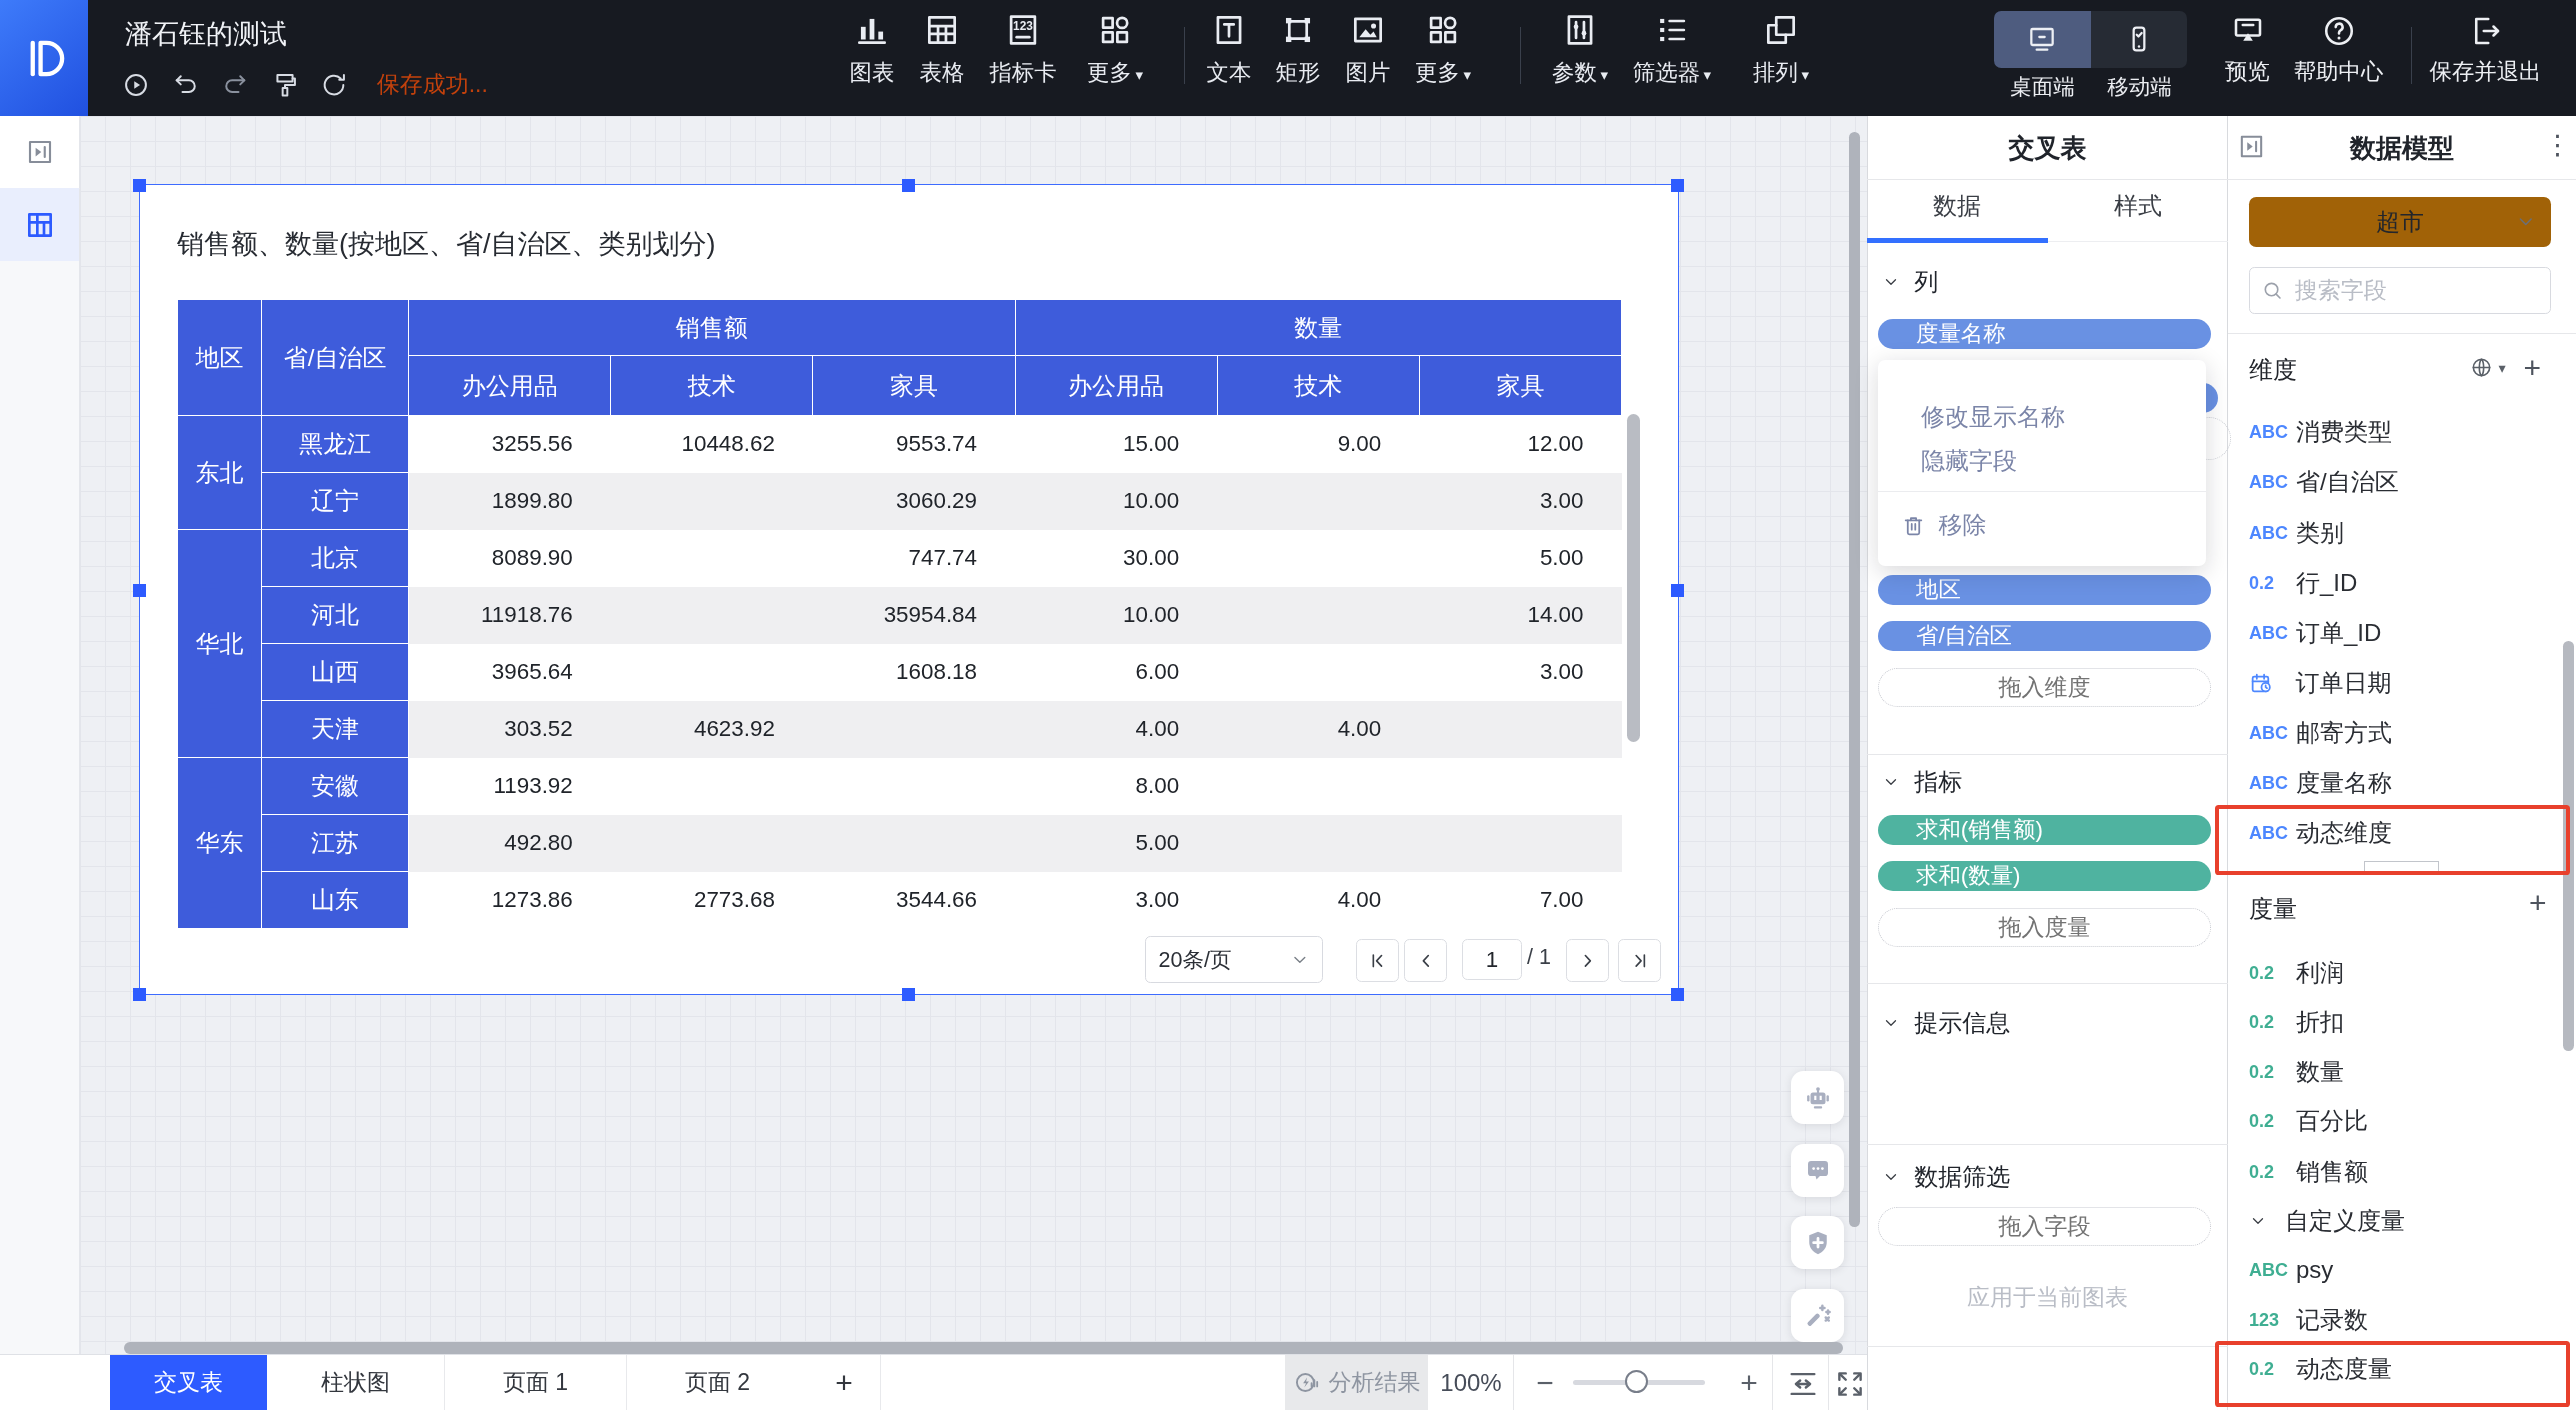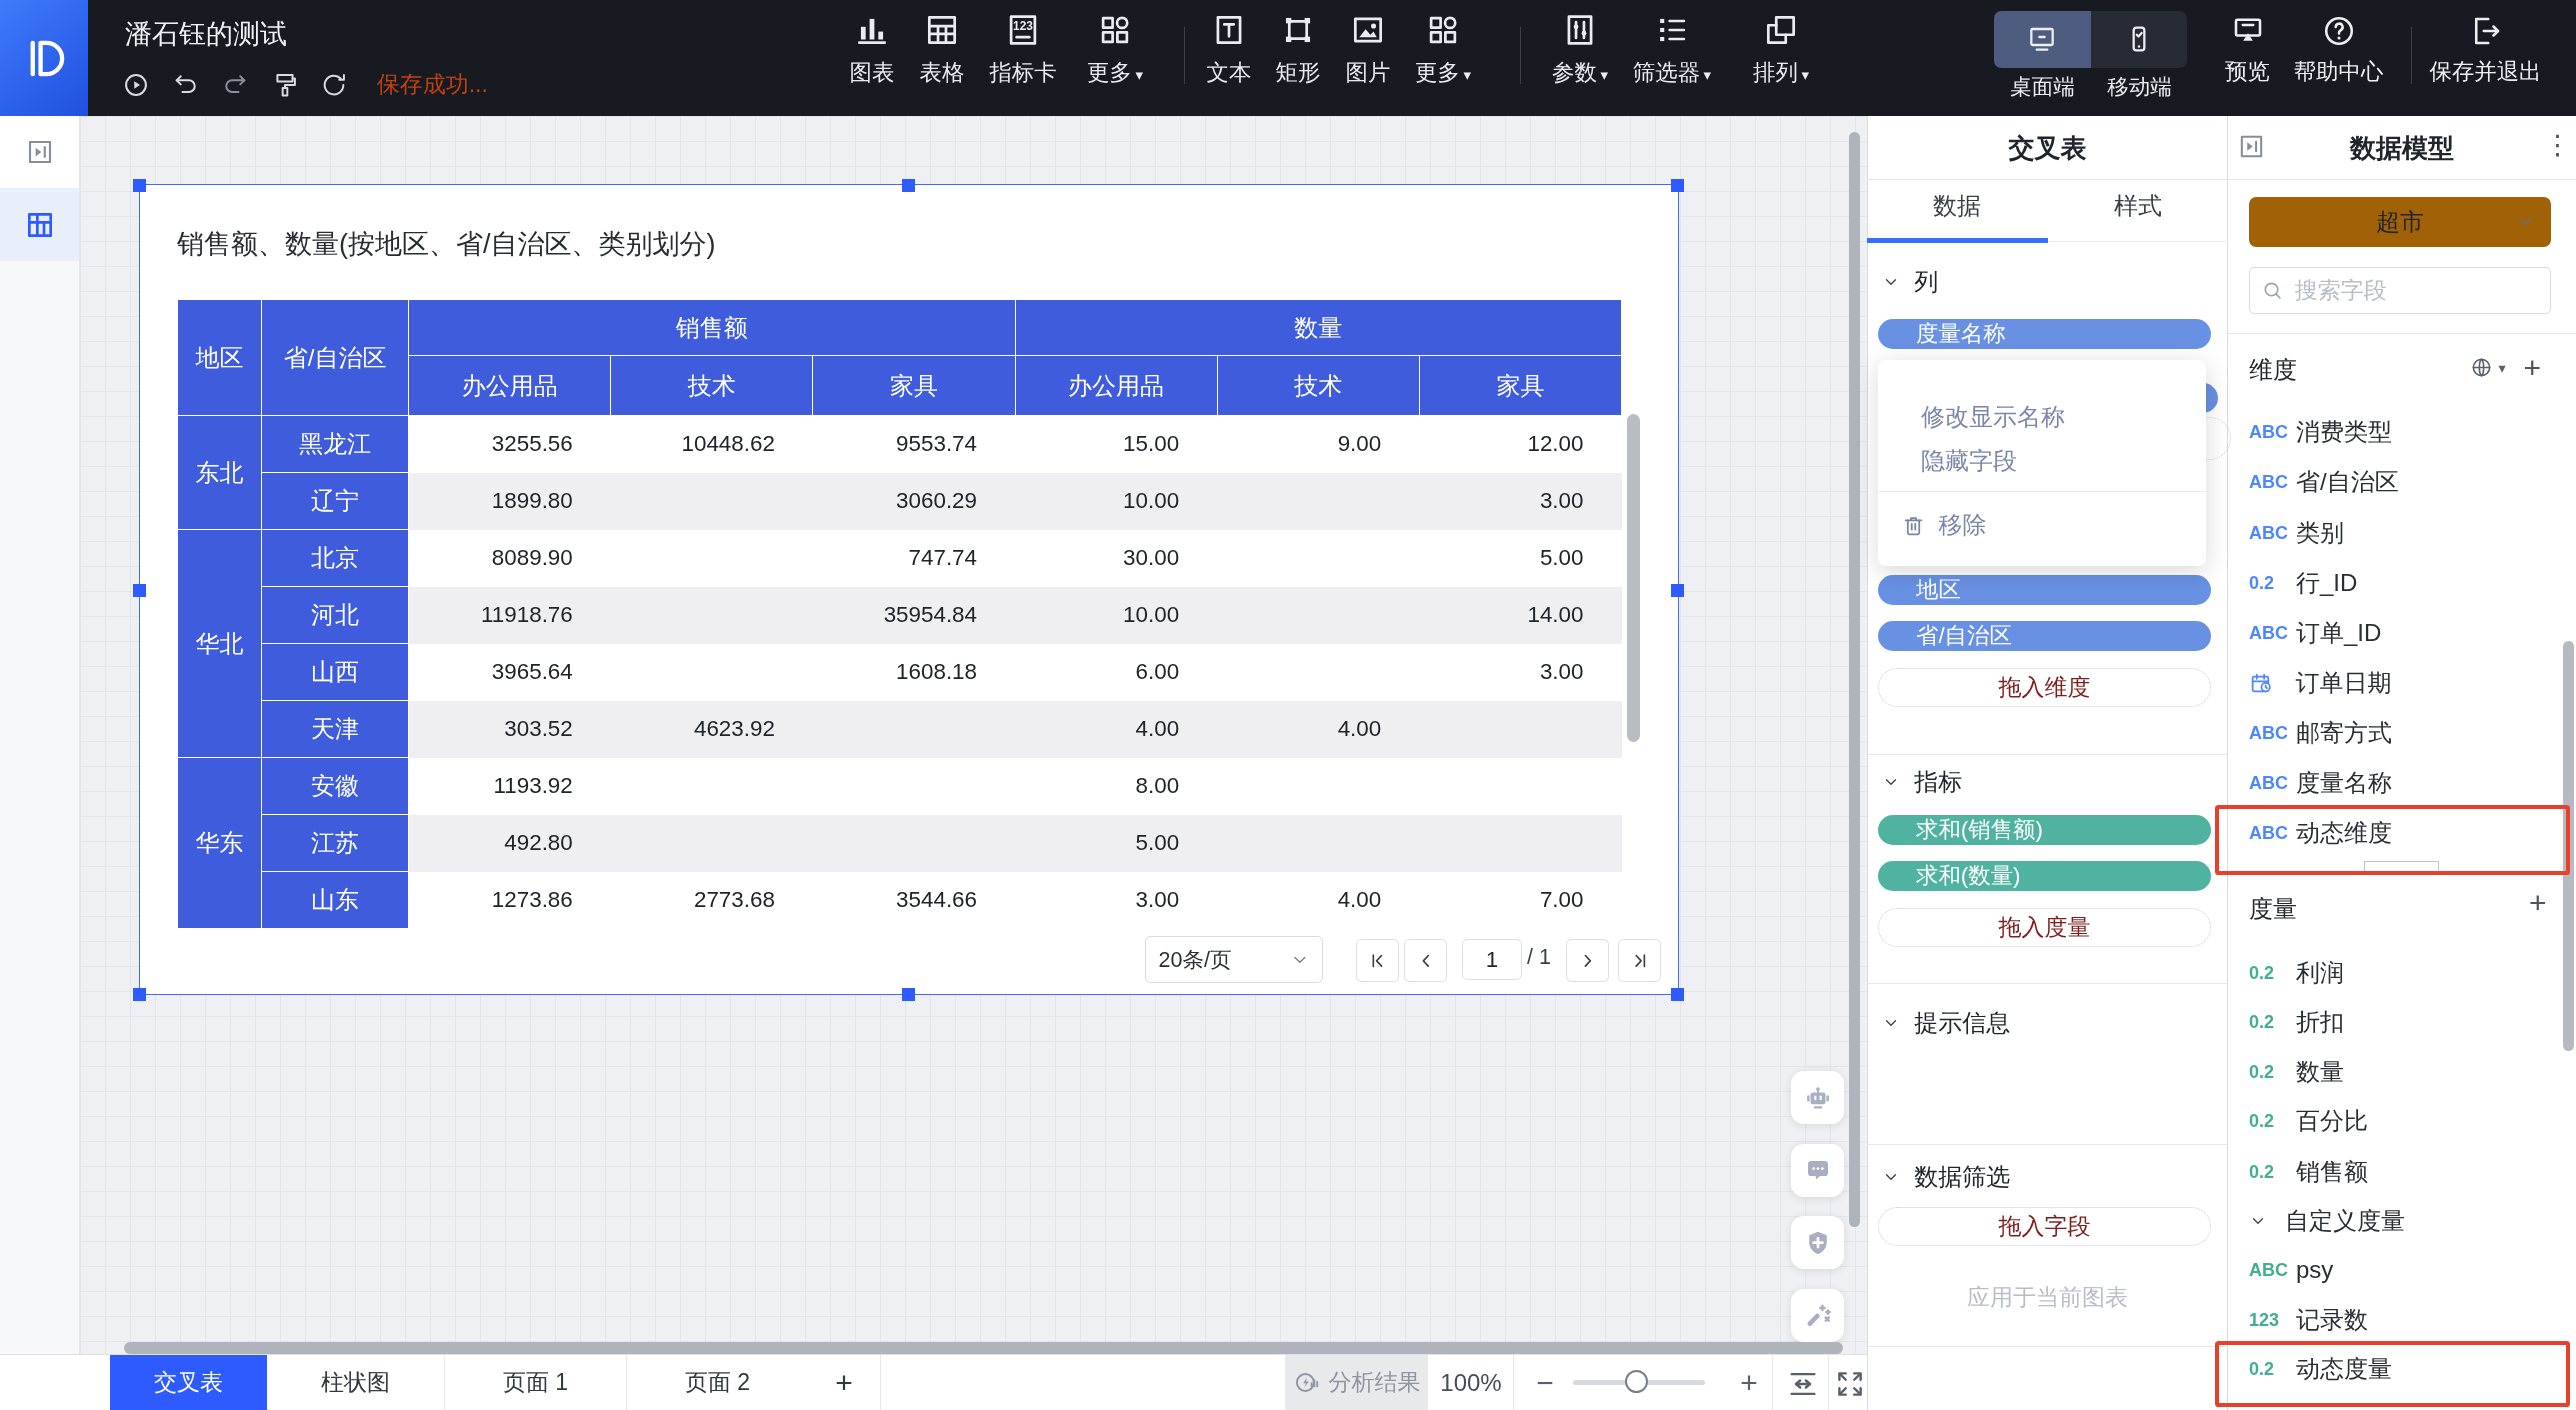--- a/index.html
+++ b/index.html
@@ -71,21 +71,21 @@
   .mp-title{left:1867px;top:131px;width:361px;text-align:center;font-size:26px;font-weight:600;color:#20242B;}
   .hline{height:0.9px;background:#E6E7EA;}
   .mp-tab{top:190px;width:180px;text-align:center;font-size:24px;color:#3A3E45;cursor:pointer;}
   .mp-underline{left:1867px;top:238px;width:181px;height:4.5px;background:#3370FF;}
   .sec-head{display:flex;align-items:center;gap:14.3px;font-size:24px;color:#20242B;cursor:pointer;}
   .sec-head .icn{width:18px;height:18px;color:#3A3E45;}
   .pill{left:1878px;width:333px;height:30px;border-radius:15px;background:#6991E3;color:#fff;font-size:22.4px;
         line-height:30px;padding-left:38px;box-sizing:border-box;cursor:grab;}
   .pill.green{background:#4FB3A0;}
   .drop-zone{left:1878px;width:333px;height:39px;border:1.8px dotted #C8CAD1;border-radius:21.5px;background:#fff;
-             display:grid;place-items:center;font-size:23px;color:#7f1d1d;box-sizing:border-box;cursor:pointer;}
+             display:grid;place-items:center;font-size:23px;color:#737373;box-sizing:border-box;cursor:pointer;}
   .ctx-menu{left:1878px;top:360px;width:328px;height:206px;background:#fff;border-radius:7.2px;z-index:10;
             box-shadow:0 5.4px 25px rgba(16,20,28,.16);}
   .ctx-item{position:absolute;left:43px;font-size:24px;color:#7B85A8;cursor:pointer;}
   .ctx-sep{position:absolute;left:0;top:131px;width:328px;height:0.9px;background:#EBECEF;}
   .ctx-remove{position:absolute;left:23px;top:149px;display:flex;align-items:center;gap:12.5px;font-size:24px;color:#7B85A8;cursor:pointer;}
   .ctx-remove .icn{width:25px;height:25px;}
   .pill-fragment{left:2166px;top:383px;width:52px;height:30px;border-radius:15px;background:#6991E3;z-index:5;}
   .dash-fragment{left:2188px;top:417px;width:41px;height:41px;border:1.8px dotted #C9CCD3;border-radius:50%;z-index:5;}
   .mp-note{left:1867px;width:361px;text-align:center;font-size:23px;color:#B9BDC6;}
   .settings-btn{left:1878px;top:1054px;width:333px;height:50px;background:#F6F7F9;border:0.9px solid #DBDDE2;border-radius:5.4px;

